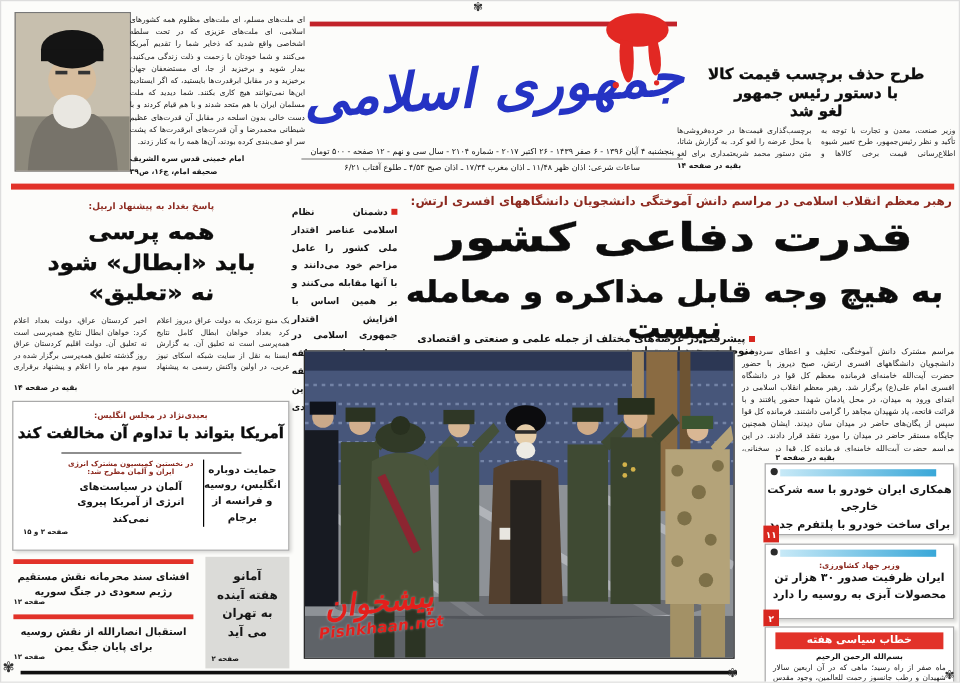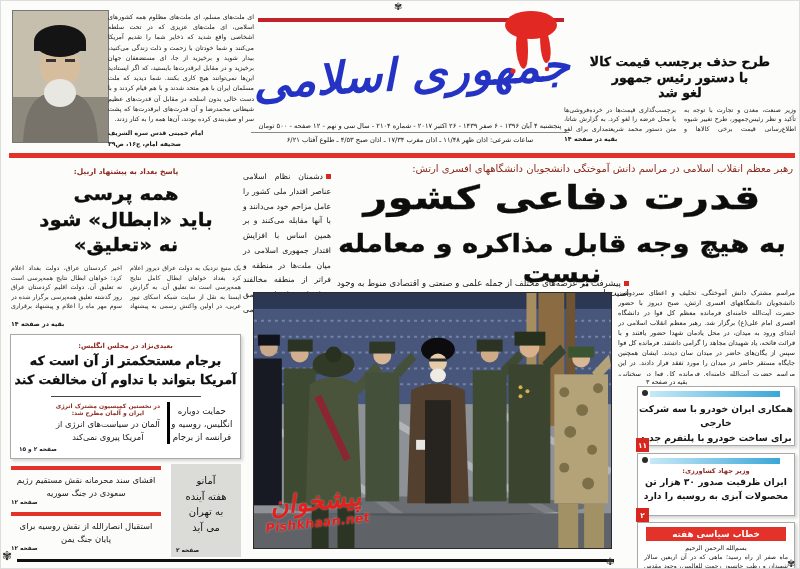--- a/index.html
+++ b/index.html
@@ -1,21 +1,21 @@
 <!DOCTYPE html>
 <html lang="fa"><head>
 <meta charset="utf-8">
 <style>
   html,body{margin:0;padding:0;background:#e8e8e8;}
   #page{position:relative;width:800px;height:569px;margin:0 auto;background:#fcfcfa;overflow:hidden;
         direction:rtl;font-family:"DejaVu Sans",sans-serif;color:#151515;border:1px solid #ddd;box-sizing:border-box;}
   .abs{position:absolute;}
   .center{text-align:center;}
   .just{text-align:justify;text-justify:inter-word;}
-  .bold{font-weight:normal;}
+  .bold{font-weight:bold;}
   .clip{overflow:hidden;}
   .flower{font-size:10px;color:#333;line-height:1;}
   
   .mast-rule{background:#c2232a;}
   .mast-title{display:flex;align-items:center;justify-content:center;}
   .mast-title span{font-size:44px;font-weight:bold;font-style:italic;color:#2533c4;letter-spacing:-1px;
                    transform:rotate(-3.5deg) scaleX(1.05);white-space:nowrap;}
   .dateline{font-size:6.7px;font-weight:normal;text-align:center;color:#111;}
   
   .kicker{font-weight:bold;text-align:center;color:#8d2a20;}
@@ -214,27 +214,26 @@
     <div>همه پرسی</div>
     <div>باید «ابطال» شود</div>
     <div>نه «تعلیق»</div>
   </div>
   <div class="abs body-sm cols2 just clip" style="left:10px;top:262px;width:230px;height:55px;font-size:6.2px;">یک منبع نزدیک به دولت عراق دیروز اعلام کرد بغداد خواهان ابطال کامل نتایج همه‌پرسی است نه تعلیق آن. به گزارش ایسنا به نقل از سایت شبکه اسکای نیوز عربی، در اولین واکنش رسمی به پیشنهاد اخیر کردستان عراق، دولت بغداد اعلام کرد: خواهان ابطال نتایج همه‌پرسی است نه تعلیق آن. دولت اقلیم کردستان عراق روز گذشته تعلیق همه‌پرسی برگزار شده در سوم مهر ماه را اعلام و پیشنهاد برقراری آتش بس و مذاکره با بغداد را مطرح کرده بود. دولت اقلیم ادامه جنگ را به نفع دو طرف ندانسته بود. کفاح محمود، مشاور مسعود بارزانی رئیس اقلیم کردستان عراق گفته خواسته بغداد را مطرح کردیم: آغاز مذاکرات با دولت فدرال، آتش بس و تعلیق نتایج همه‌پرسی. البته مذاکره باید براساس قانون اساسی باشد.</div>
   <div class="abs more" style="left:10px;top:319px;width:230px;">بقیه در صفحه ۱۴</div>
 
   <div class="abs wbox" style="left:9px;top:333px;width:231px;height:125px;">
     <div class="kicker" style="font-size:6.8px;margin-top:7px;">بعیدی‌نژاد در مجلس انگلیس:</div>
     <div class="hl center" style="font-size:12.5px;line-height:1.5;margin-top:2px;">
-      <div>برجام مستحکمتر از آن است که</div>
       <div>آمریکا بتواند با تداوم آن مخالفت کند</div>
     </div>
     <div style="width:150px;border-top:1px solid #444;margin:6px auto 5px;"></div>
     <div style="display:flex;padding:0 6px;">
       <div class="bold center" style="width:36%;font-size:8.6px;line-height:1.55;padding-top:3px;">حمایت دوباره انگلیس، روسیه و فرانسه از برجام</div>
-      <div style="width:64%;border-right:3px solid #000000;padding-right:5px;box-sizing:border-box;margin-left:37px;">
+      <div style="width:64%;border-right:1px solid #000000;padding-right:5px;box-sizing:border-box;margin-left:37px;">
         <div class="kicker" style="font-size:6px;">در نخستین کمیسیون مشترک انرژی ایران و آلمان مطرح شد:</div>
         <div class="bold center" style="font-size:8.4px;line-height:1.6;margin-top:2px;">آلمان در سیاست‌های انرژی از آمریکا پیروی نمی‌کند</div>
       </div>
     </div>
     <div class="note" style="margin:2px 8px 0;">صفحه ۲ و ۱۵</div>
   </div>
 
   <div class="abs" style="left:10px;top:465px;width:150px;">
     <div class="redbar"></div>
     <div class="bold center" style="font-size:8.4px;line-height:1.5;margin-top:4px;">افشای سند محرمانه نقش مستقیم رژیم سعودی در جنگ سوریه</div>

